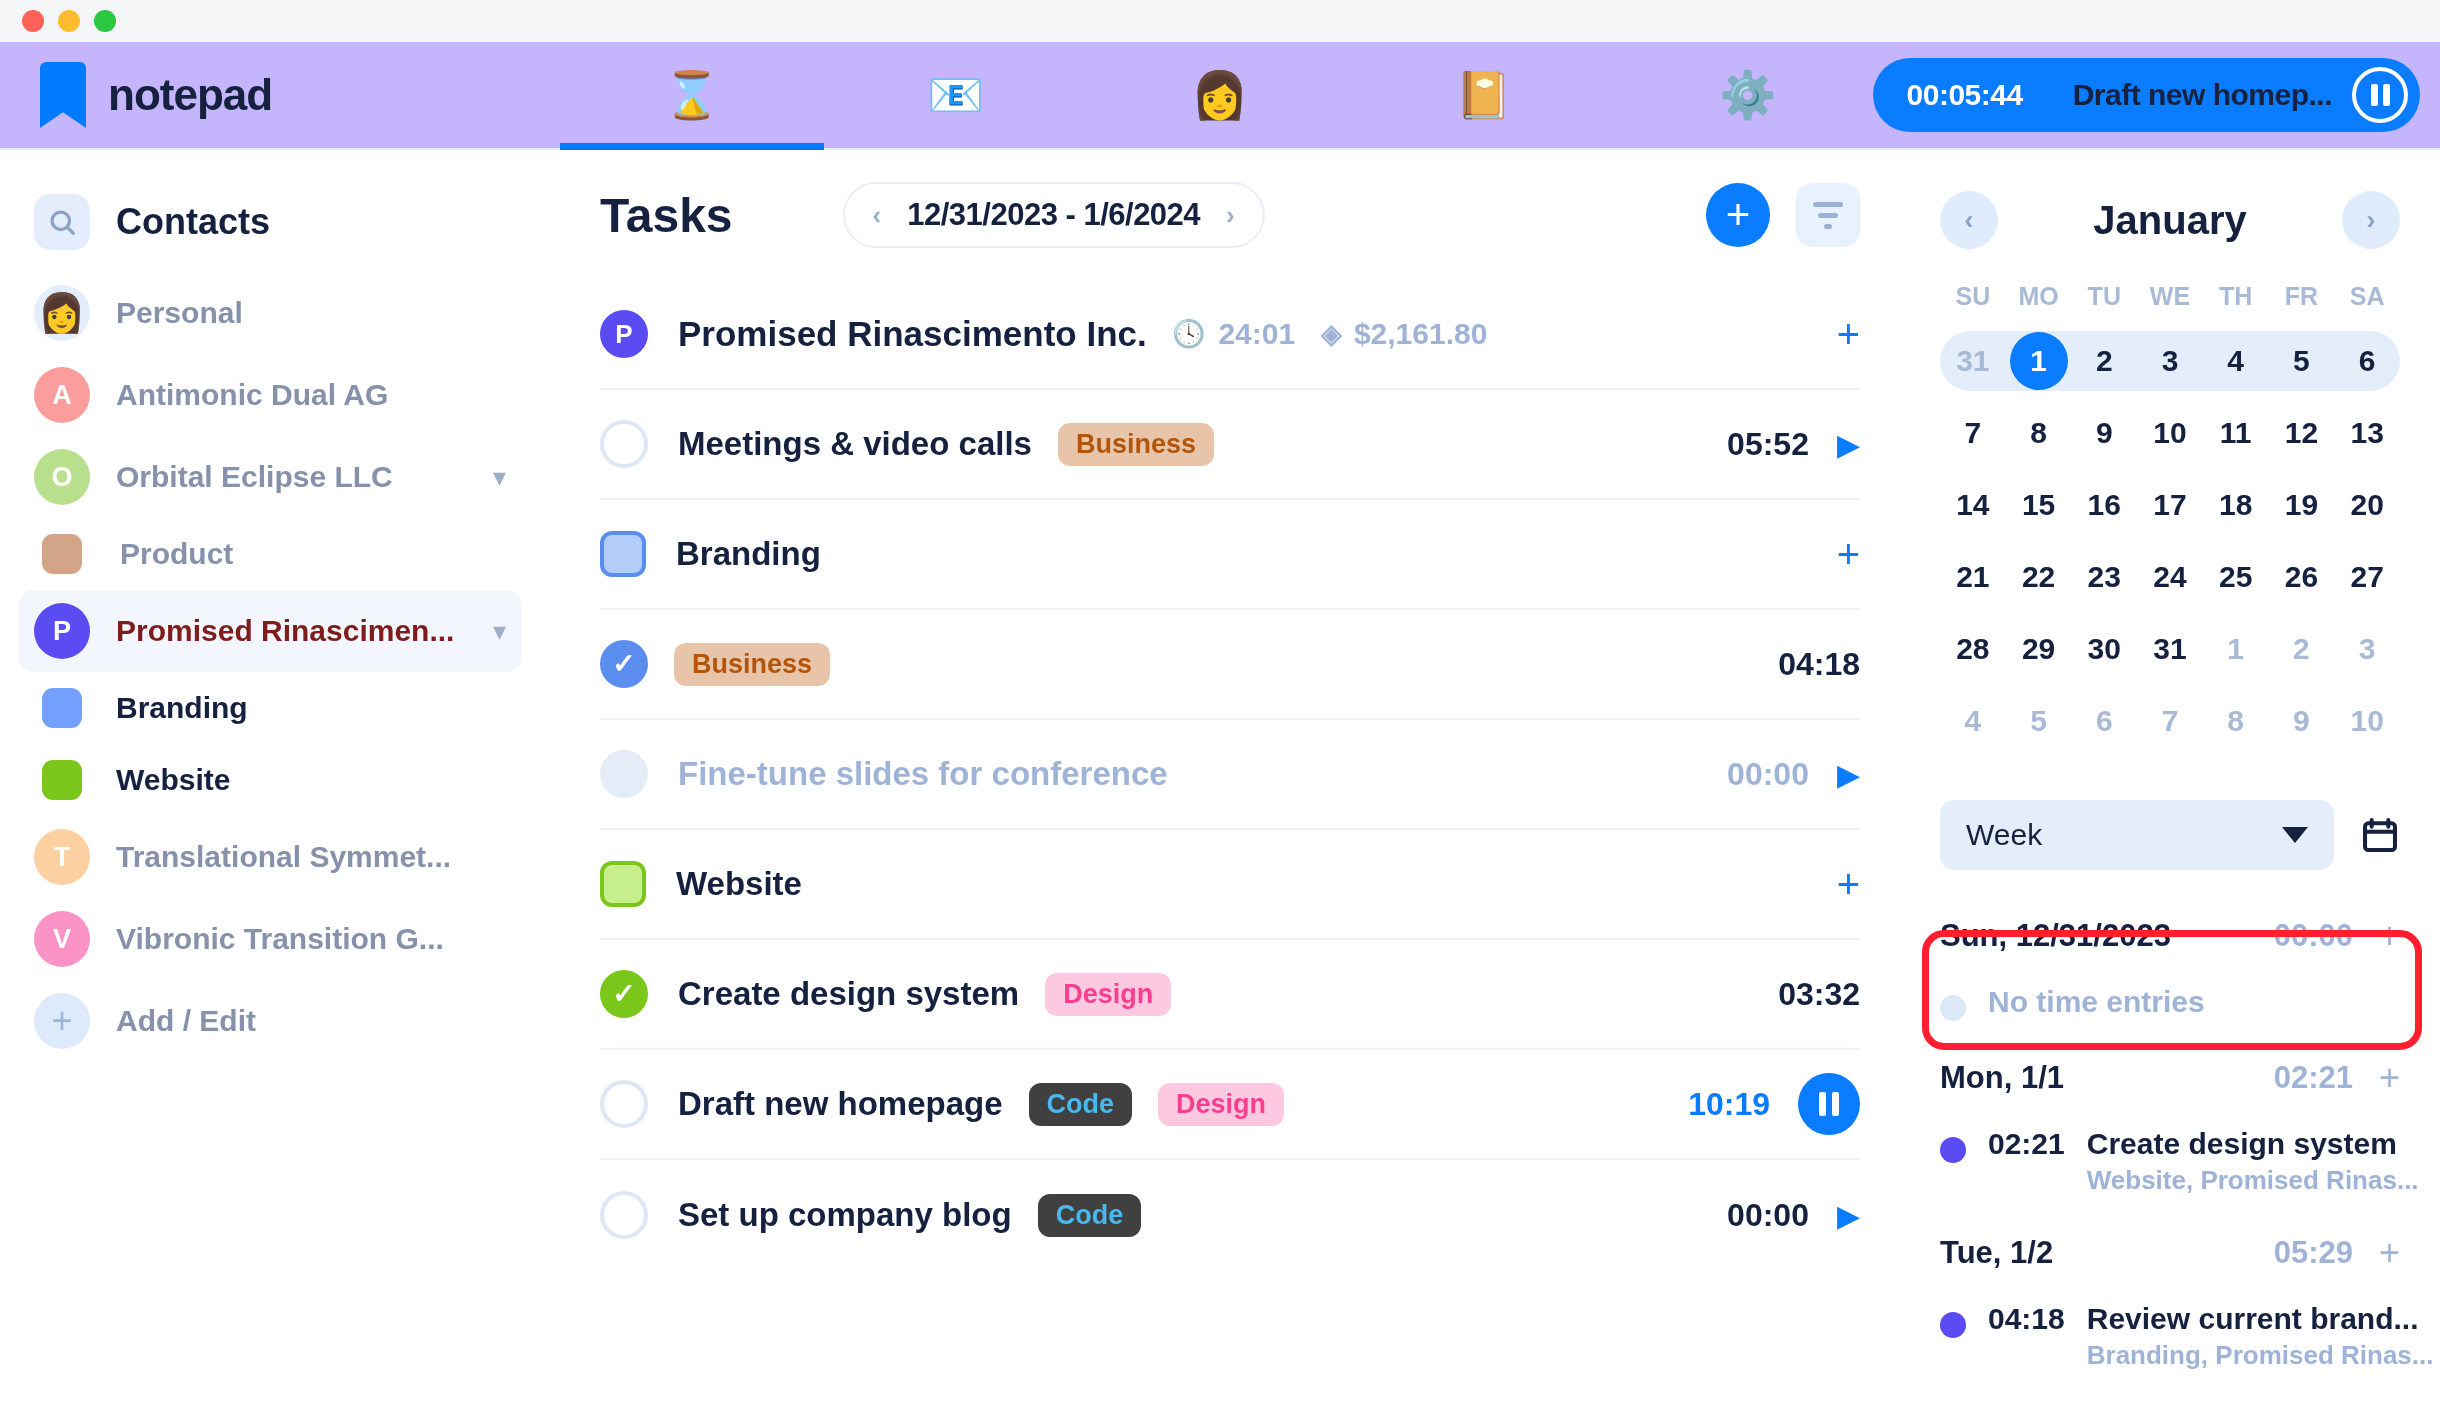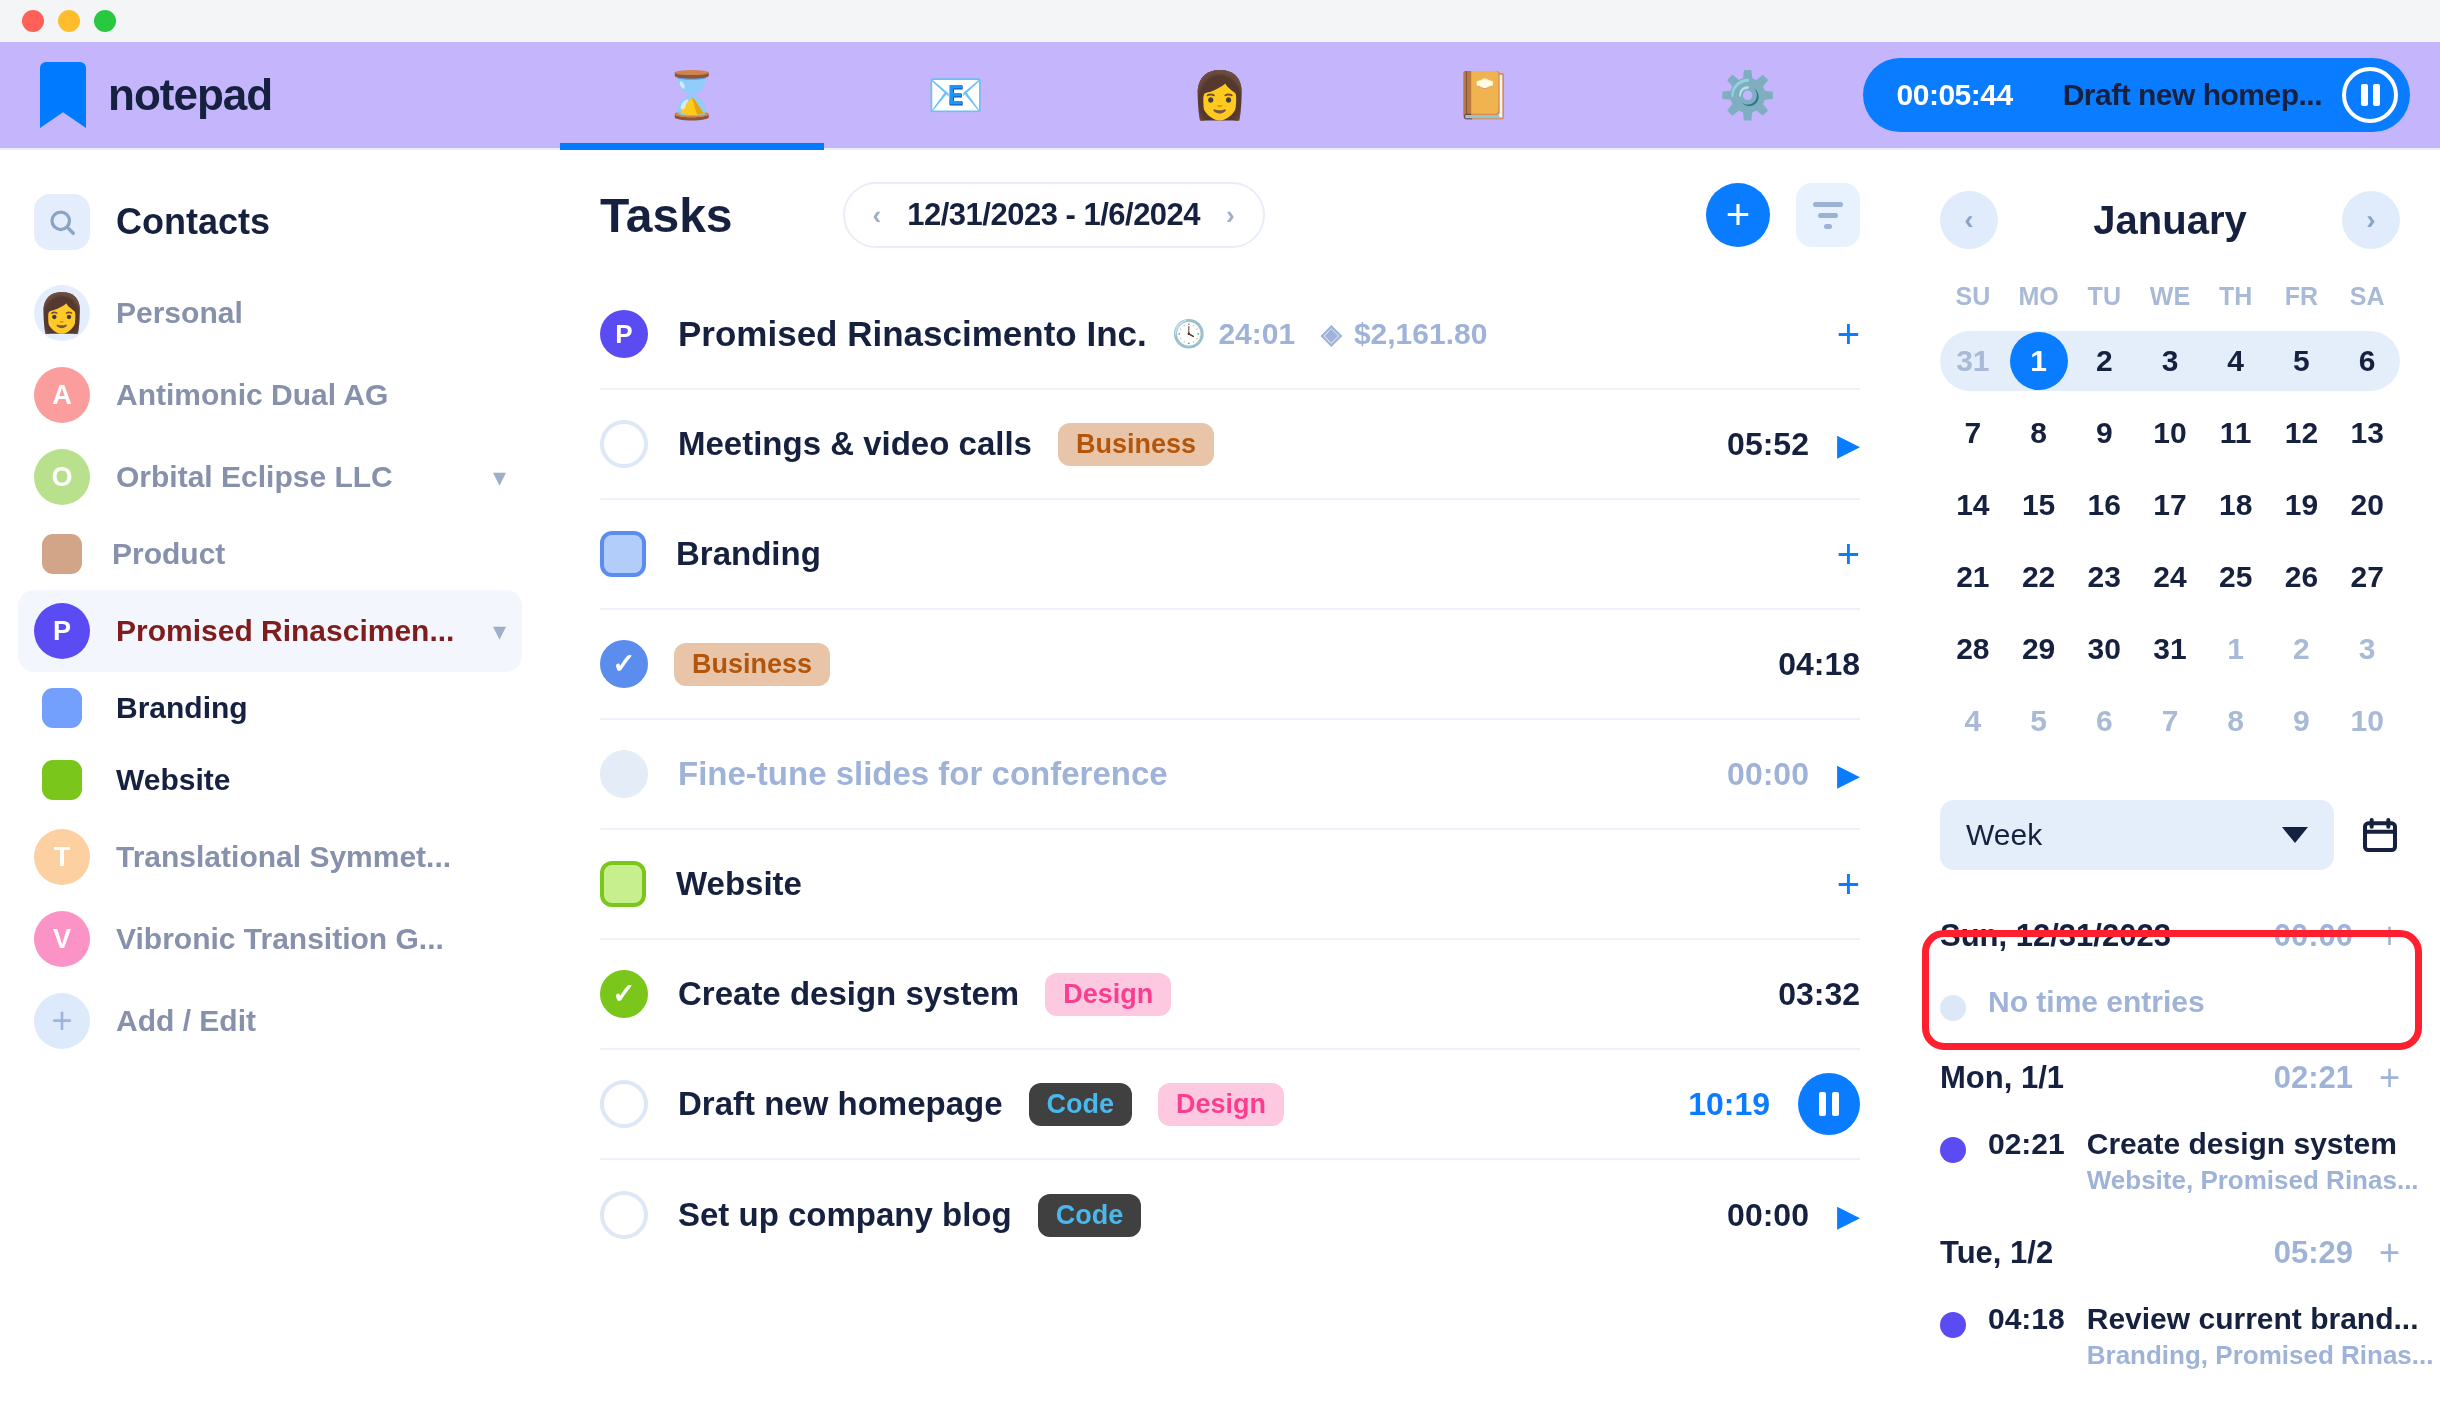--- a/index.html
+++ b/index.html
@@ -35,21 +35,21 @@
   .navtabs { flex:1; display:flex; align-items:stretch; }
   .navtab {
     flex:1; display:flex; align-items:center; justify-content:center;
     position:relative; cursor:pointer; font-size:46px; line-height:1;
   }
   .navtab.active::after {
     content:""; position:absolute; left:0; right:0; bottom:-2px; height:7px; background:#007bff;
   }
   .navtab .em { filter: saturate(1.05); }
 
-  .timerzone { width: 560px; display:flex; align-items:center; justify-content:flex-end; padding-right:30px; }
+  .timerzone { width: 560px; display:flex; align-items:center; justify-content:flex-end; padding-right:20px; }
   .timerpill {
     display:flex; align-items:center; gap:20px; background:#0a7cff; color:#fff;
     border-radius:46px; height:74px; padding: 0 12px 0 34px; cursor:pointer;
   }
   .timerpill .tval { font-size:30px; font-weight:700; letter-spacing:-0.5px; }
   .timerpill .tname { font-size:30px; font-weight:700; letter-spacing:-0.5px; }
   .pausebtn {
     width:56px; height:56px; border-radius:50%; border:4px solid #fff;
     display:flex; align-items:center; justify-content:center; gap:5px;
   }
@@ -258,21 +258,21 @@
       </div>
 
       <div class="srow">
         <div class="avatar" style="background:#b9e08d">O</div>
         <div class="slabel">Orbital Eclipse LLC</div>
         <div class="chev">▾</div>
       </div>
 
       <div class="srow" style="height:72px">
         <div class="sq" style="background:#d2a488"></div>
-        <div class="slabel" style="margin-left:4px">Product</div>
+        <div class="slabel" style="margin-left:12px">Product</div>
       </div>
 
       <div class="srow selected">
         <div class="avatar" style="background:#5b4bf2">P</div>
         <div class="slabel dark">Promised Rinascimen...</div>
         <div class="chev">▾</div>
       </div>
 
       <div class="srow" style="height:72px">
         <div class="sq" style="background:#72a0fc"></div>

